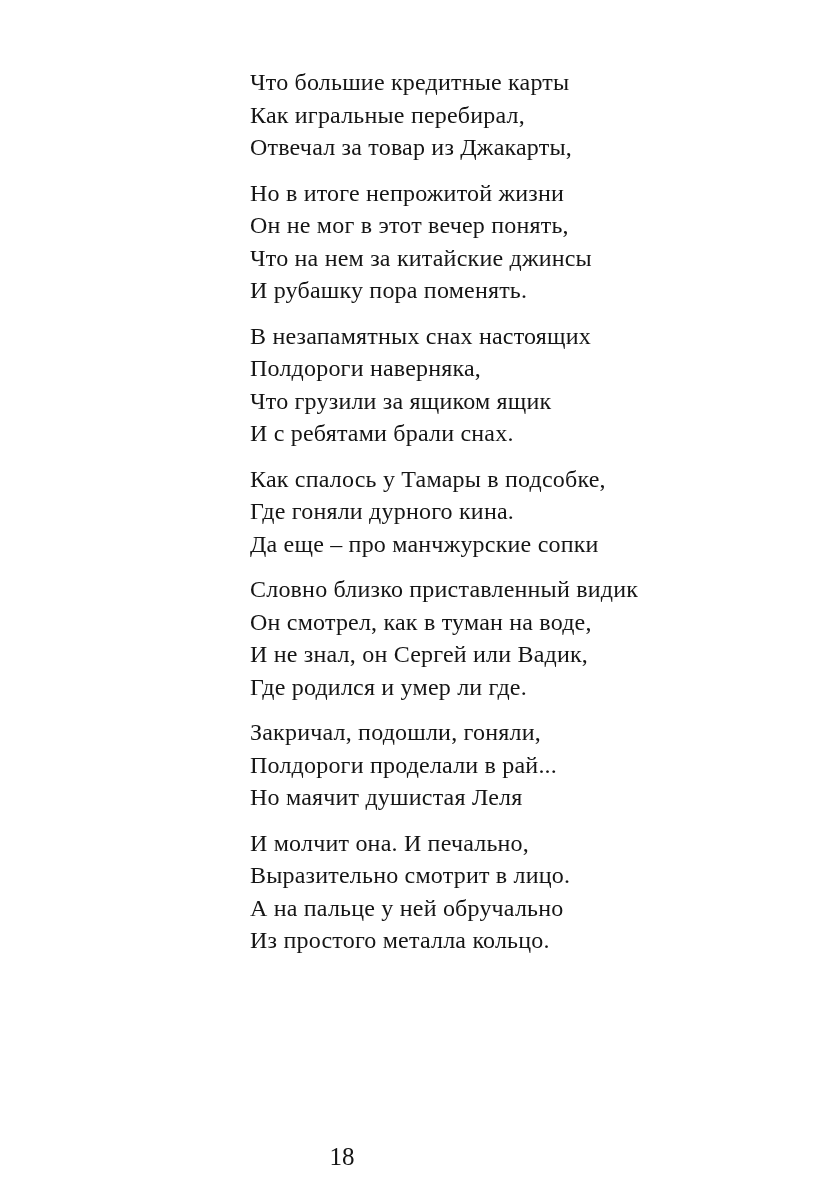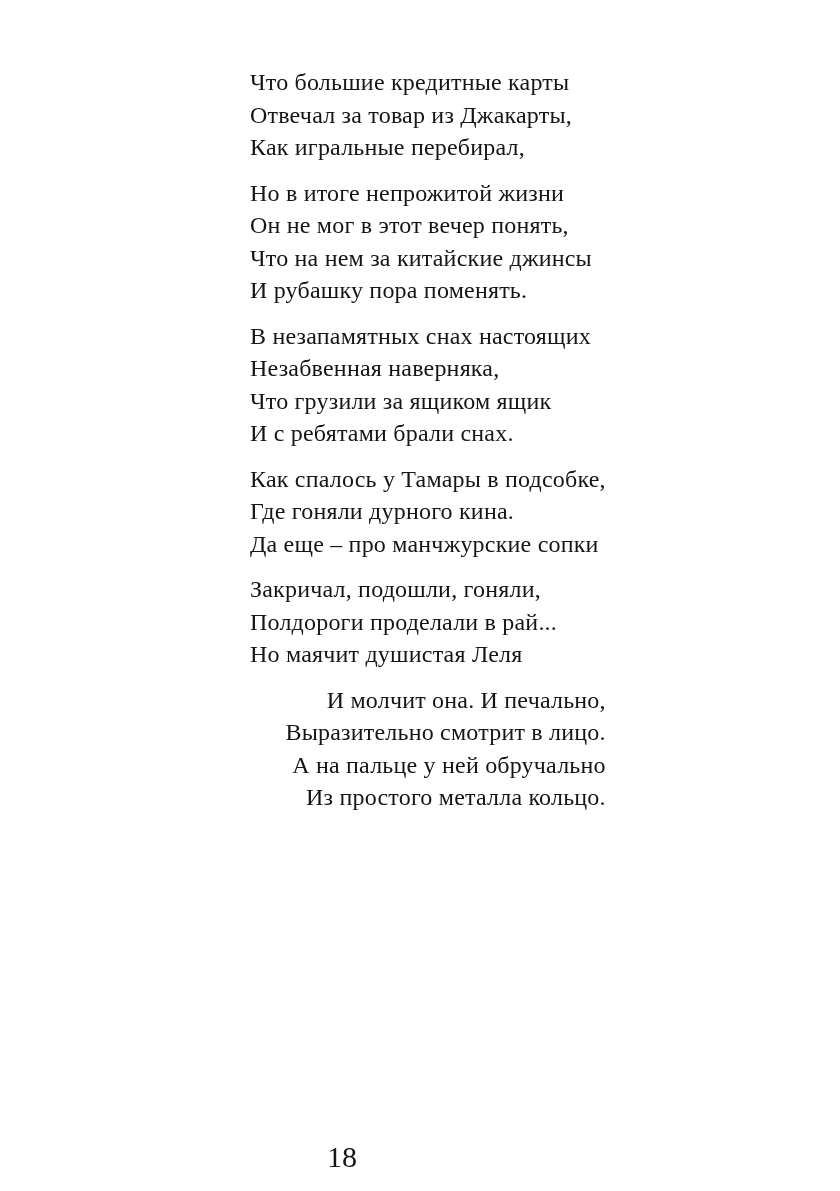--- a/index.html
+++ b/index.html
@@ -19,74 +19,79 @@
   .poem {
     position: absolute;
     left: 250px;
     top: 66px;
   }
   .stanza {
     margin: 0 0 13px 0;
   }
   .stanza:last-child {
     margin-bottom: 0;
-    text-align: right;
   }
   .line {
     margin: 0;
     padding: 0;
     font-size: 24px;
     line-height: 32.5px;
     letter-spacing: 0.2px;
     white-space: nowrap;
   }
   .page-number {
     position: absolute;
     left: 0;
     right: 0;
     top: 1142px;
     text-align: center;
-    font-size: 30px;
+    font-size: 25px;
     line-height: 30px;
     color: #151515;
   }
 </style>
 </head>
 <body>
 
 <div class="page">
 
   <div class="poem">
 
     <div class="stanza">
       <p class="line">Что большие кредитные карты</p>
+      <p class="line">Как игральные перебирал,</p>
       <p class="line">Отвечал за товар из Джакарты,</p>
-      <p class="line">Как игральные перебирал,</p>
     </div>
 
     <div class="stanza">
       <p class="line">Но в итоге непрожитой жизни</p>
       <p class="line">Он не мог в этот вечер понять,</p>
       <p class="line">Что на нем за китайские джинсы</p>
       <p class="line">И рубашку пора поменять.</p>
     </div>
 
     <div class="stanza">
       <p class="line">В незапамятных снах настоящих</p>
-      <p class="line">Незабвенная наверняка,</p>
+      <p class="line">Полдороги наверняка,</p>
       <p class="line">Что грузили за ящиком ящик</p>
       <p class="line">И с ребятами брали снах.</p>
     </div>
 
     <div class="stanza">
       <p class="line">Как спалось у Тамары в подсобке,</p>
       <p class="line">Где гоняли дурного кина.</p>
       <p class="line">Да еще – про манчжурские сопки</p>
     </div>
 
+    <div class="stanza">
+      <p class="line">Словно близко приставленный видик</p>
+      <p class="line">Он смотрел, как в туман на воде,</p>
+      <p class="line">И не знал, он Сергей или Вадик,</p>
+      <p class="line">Где родился и умер ли где.</p>
+    </div>
 
     <div class="stanza">
       <p class="line">Закричал, подошли, гоняли,</p>
       <p class="line">Полдороги проделали в рай...</p>
       <p class="line">Но маячит душистая Леля</p>
     </div>
 
     <div class="stanza">
       <p class="line">И молчит она. И печально,</p>
       <p class="line">Выразительно смотрит в лицо.</p>

